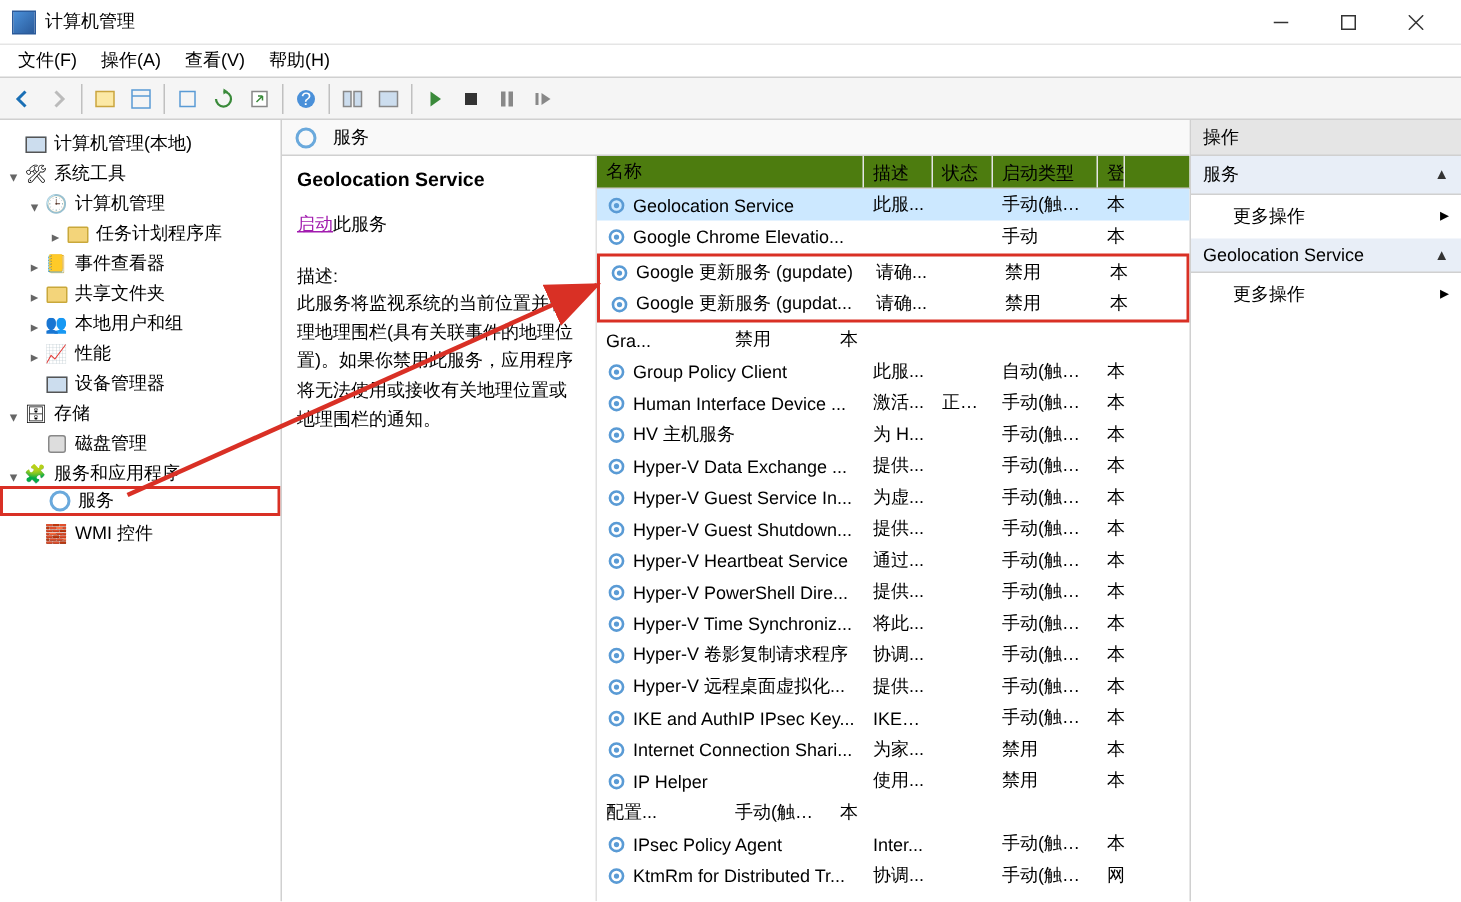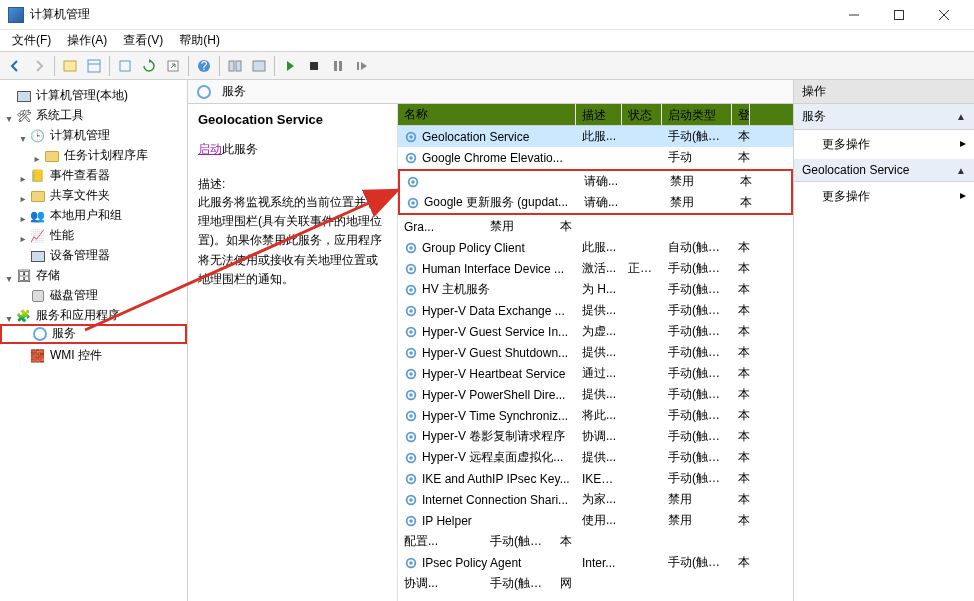--- a/index.html
+++ b/index.html
@@ -332,20 +332,21 @@
               <div class="lc c-start">手动</div>
               <div class="lc c-extra">本</div>
             </div>
             <div class="hl-group">
               <div class="list-row">
                 <div class="lc c-name">
                   <svg class="svc-icon" viewBox="0 0 16 16">
                     <circle cx="8" cy="8" r="5" fill="none" stroke="#5a9bd5" stroke-width="2"></circle>
                     <circle cx="8" cy="8" r="2" fill="#5a9bd5"></circle>
                   </svg>
+                  <span>Google 更新服务 (gupdate)</span>
                 </div>
                 <div class="lc c-desc">请确...</div>
                 <div class="lc c-state"></div>
                 <div class="lc c-start">禁用</div>
                 <div class="lc c-extra">本</div>
               </div>
               <div class="list-row">
                 <div class="lc c-name">
                   <svg class="svc-icon" viewBox="0 0 16 16">
                     <circle cx="8" cy="8" r="5" fill="none" stroke="#5a9bd5" stroke-width="2"></circle>
@@ -560,20 +561,27 @@
                   <circle cx="8" cy="8" r="2" fill="#5a9bd5"></circle>
                 </svg>
                 <span>IPsec Policy Agent</span>
               </div>
               <div class="lc c-desc">Inter...</div>
               <div class="lc c-state"></div>
               <div class="lc c-start">手动(触发...</div>
               <div class="lc c-extra">本</div>
             </div>
             <div class="list-row">
+              <div class="lc c-name">
+                <svg class="svc-icon" viewBox="0 0 16 16">
+                  <circle cx="8" cy="8" r="5" fill="none" stroke="#5a9bd5" stroke-width="2"></circle>
+                  <circle cx="8" cy="8" r="2" fill="#5a9bd5"></circle>
+                </svg>
+                <span>KtmRm for Distributed Tr...</span>
+              </div>
               <div class="lc c-desc">协调...</div>
               <div class="lc c-state"></div>
               <div class="lc c-start">手动(触发...</div>
               <div class="lc c-extra">网</div>
             </div>
           </div>
       </div>
     </div>
   </div>
 

